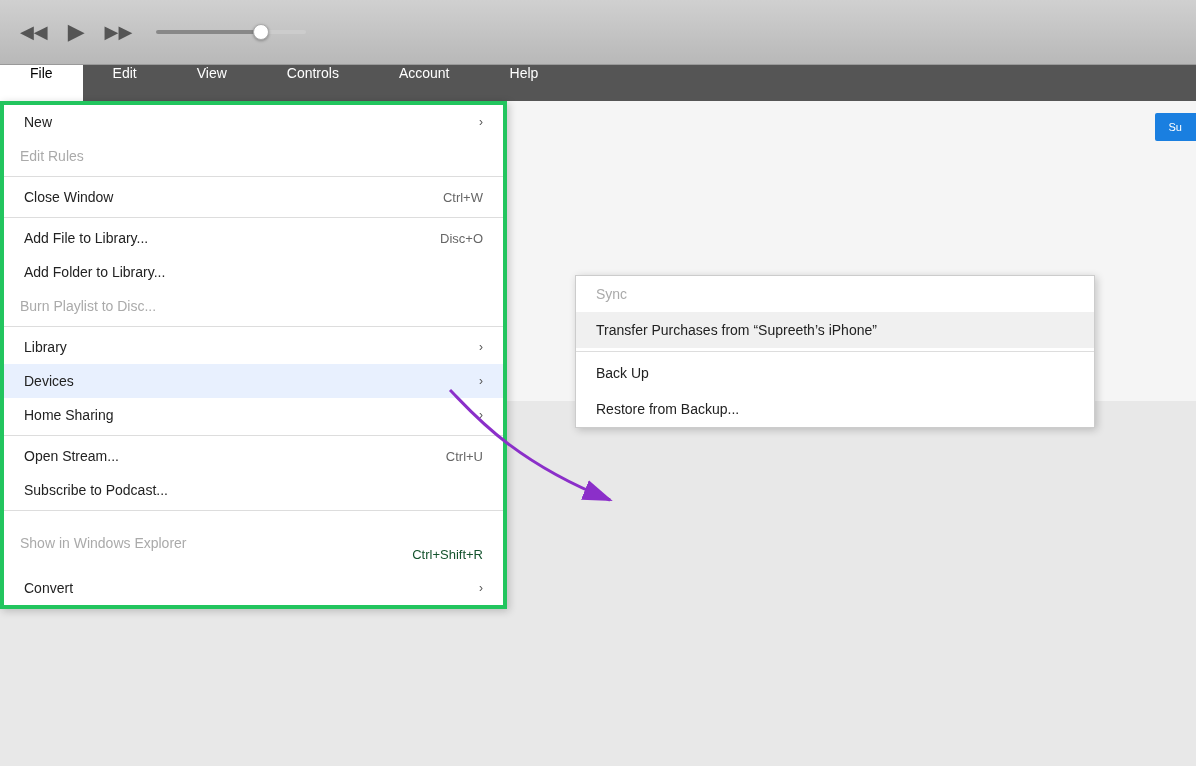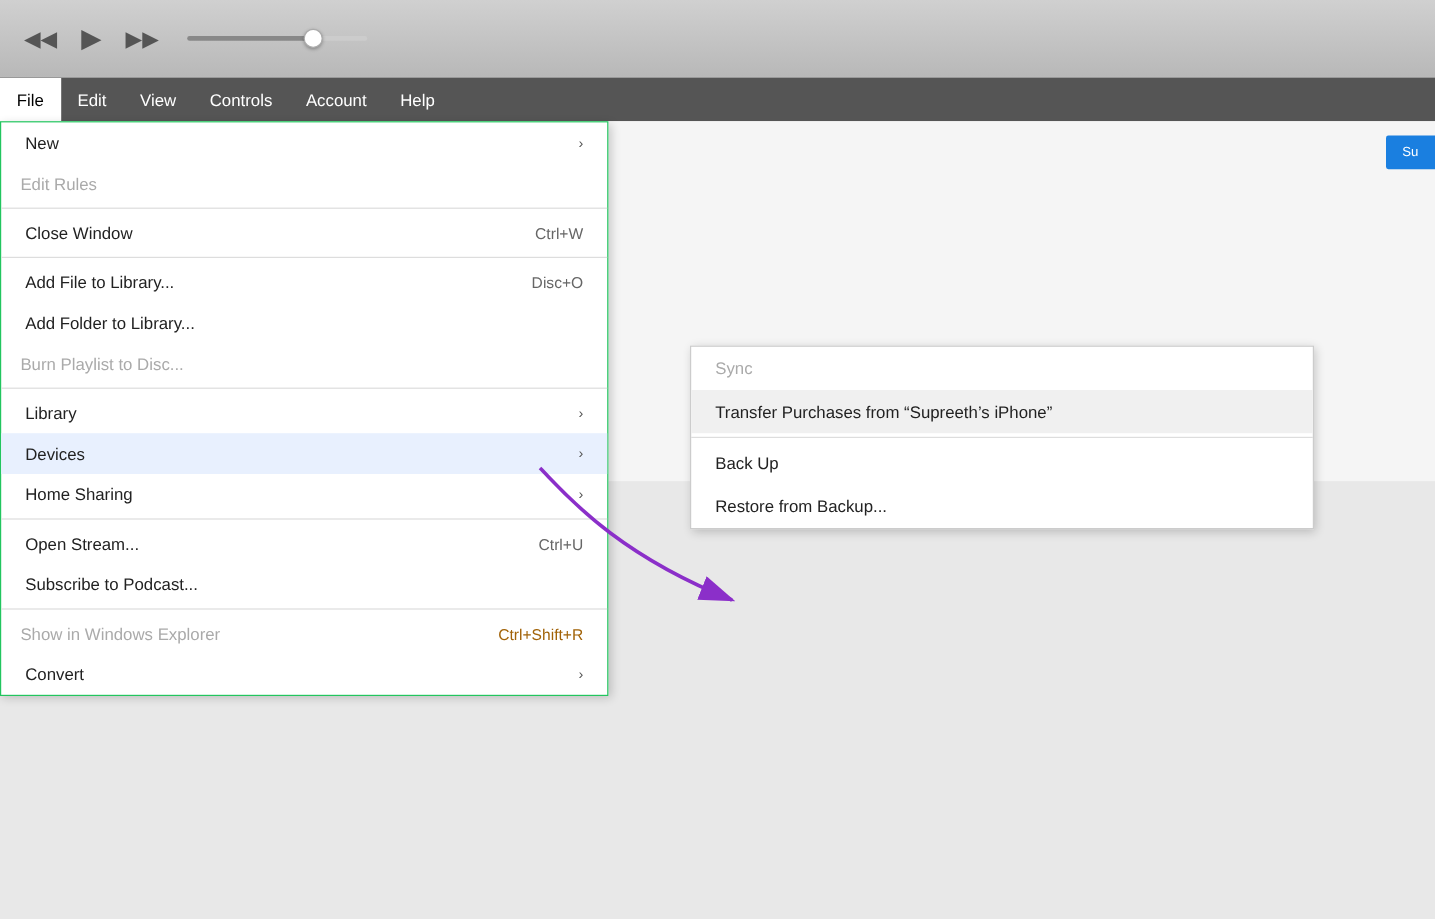--- a/index.html
+++ b/index.html
@@ -61,41 +61,40 @@
 
     
     .menubar {
       height: 36px;
       background: #555;
       display: flex;
       align-items: stretch;
     }
 
     .menu-item {
-      padding: 0 14px;
+      padding: 0 30px;
       color: #fff;
       font-size: 14px;
       display: flex;
-      align-items: center;
       cursor: pointer;
       user-select: none;
     }
     .menu-item.file-active {
       background: #fff;
       color: #000;
     }
 
     
     .file-dropdown {
       position: absolute;
       top: 101px;
       left: 0;
       width: 507px;
       background: #fff;
-      border: 1px solid #22c55e;
+      border: 4px solid #22c55e;
       box-shadow: 2px 2px 8px rgba(0,0,0,0.2);
       z-index: 100;
     }
 
     .dropdown-item {
       padding: 9px 20px;
       font-size: 14px;
       color: #222;
       cursor: pointer;
       display: flex;
@@ -125,21 +124,21 @@
     .dropdown-arrow {
       color: #555;
       font-size: 12px;
       margin-left: 8px;
     }
 
     
     .devices-submenu {
       position: absolute;
       left: 575px;
-      top: 288px;
+      top: 275px;
       width: 520px;
       background: #fff;
       border: 1px solid #ccc;
       box-shadow: 2px 2px 8px rgba(0,0,0,0.2);
       z-index: 101;
     }
 
     .submenu-item {
       padding: 10px 20px;
       font-size: 14px;
@@ -305,21 +304,21 @@
     <span>Open Stream...</span>
     <span class="dropdown-shortcut">Ctrl+U</span>
   </div>
   <div class="dropdown-item">
     <span>Subscribe to Podcast...</span>
   </div>
   <div class="dropdown-separator"></div>
 
   <div class="dropdown-item disabled">
     <span>Show in Windows Explorer</span>
-    <span class="dropdown-shortcut" style="color:#a16207;">Ctrl+Shift+R</span>
+    <span class="dropdown-shortcut" style="color:#14532d;margin-top:24px;">Ctrl+Shift+R</span>
   </div>
   <div class="dropdown-item">
     <span>Convert</span>
     <span class="dropdown-arrow">›</span>
   </div>
 </div>
 
 <div class="devices-submenu">
   <div class="submenu-item disabled">
     <span>Sync</span>

